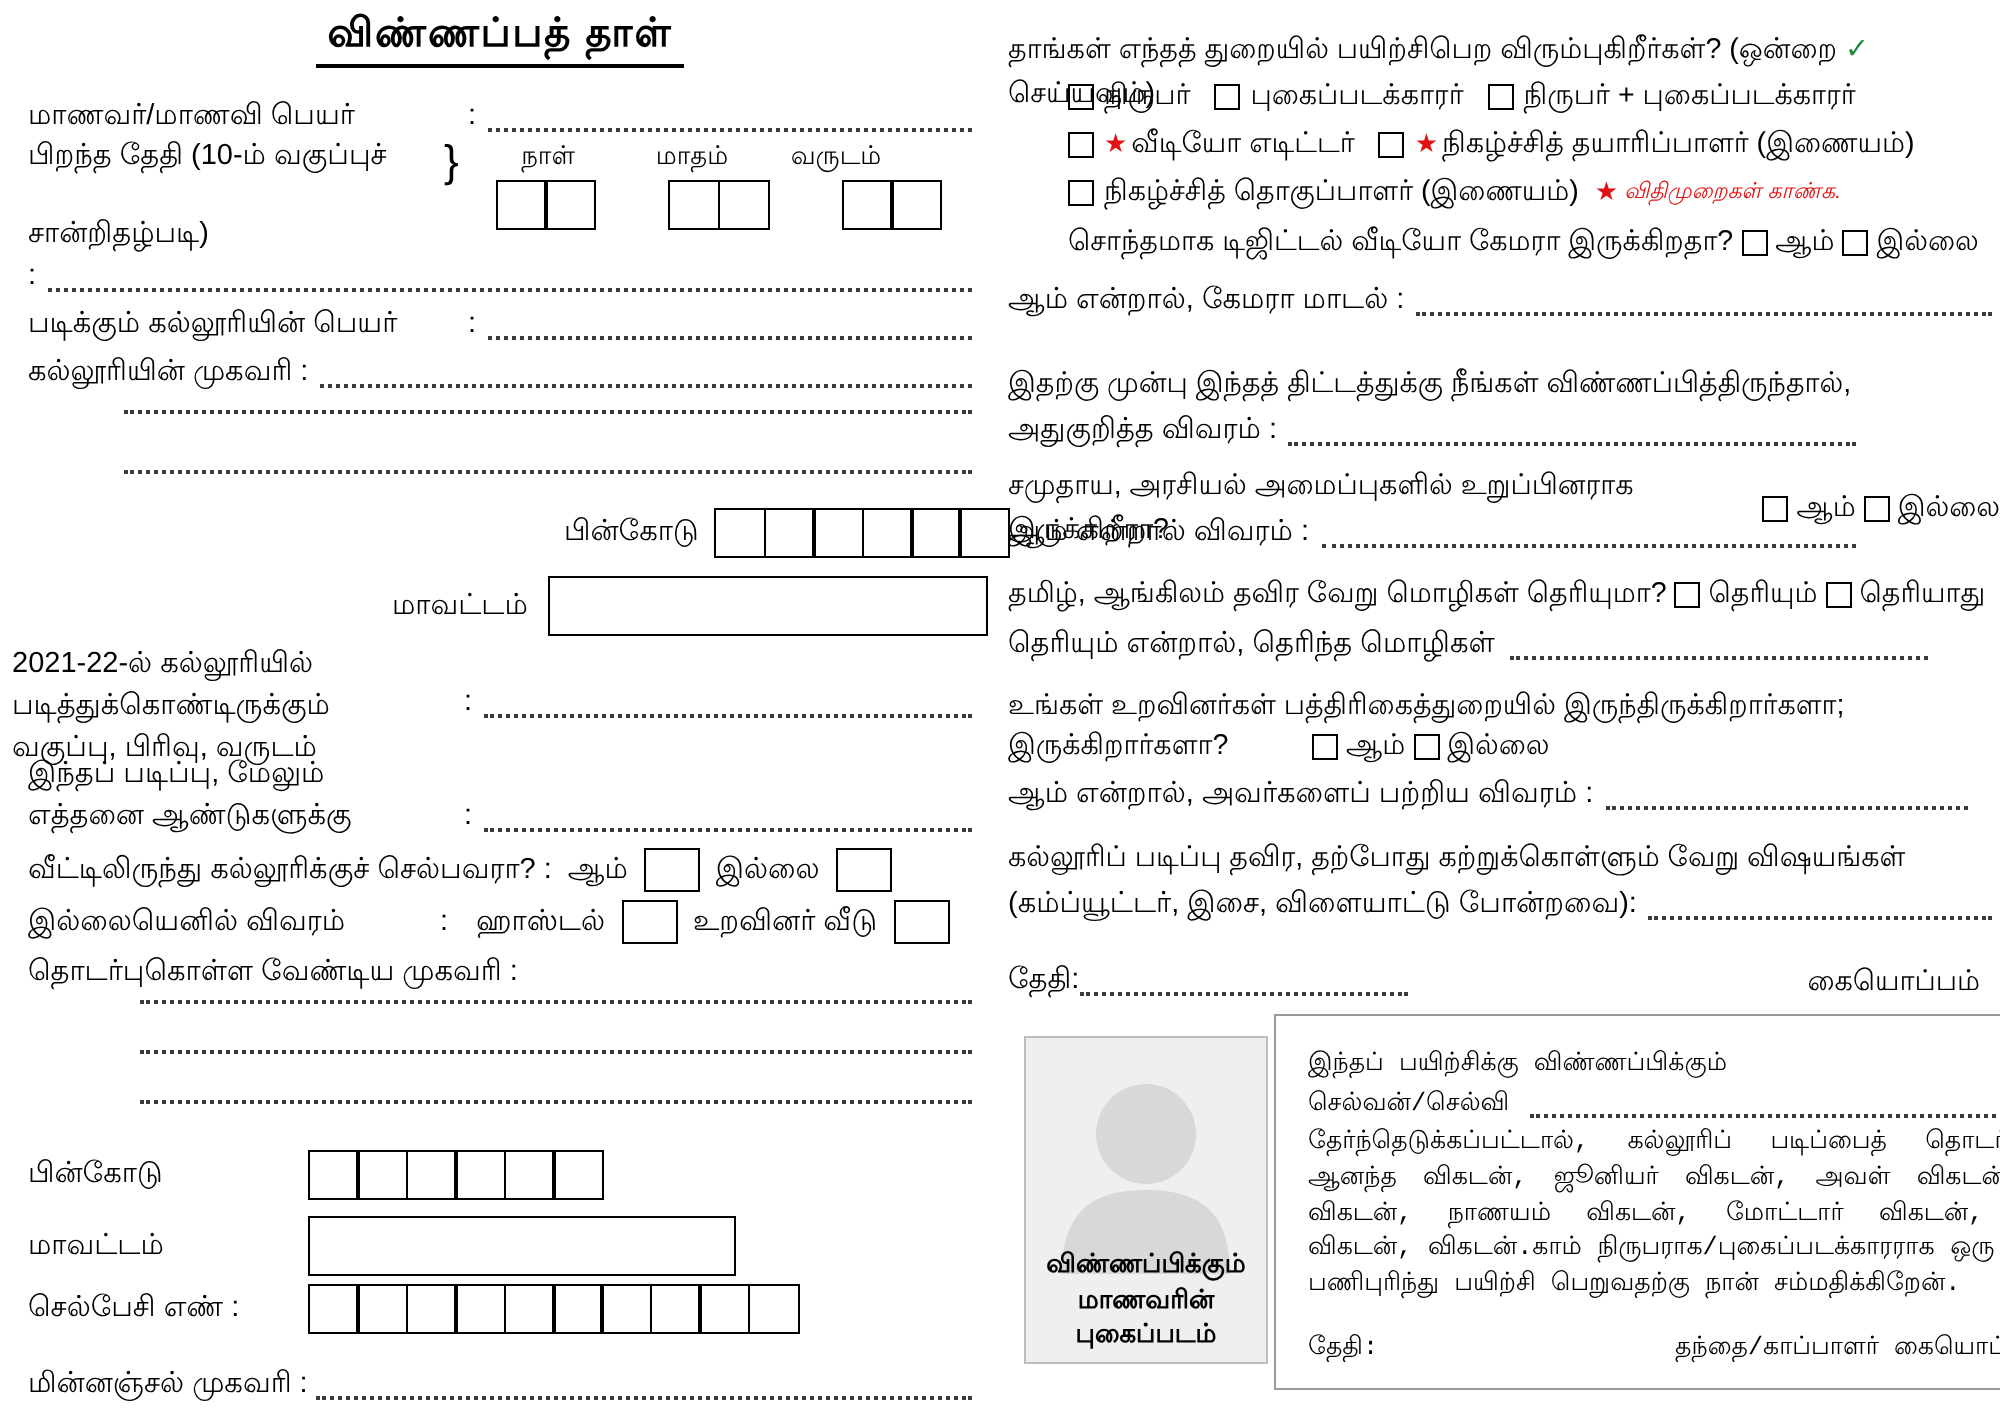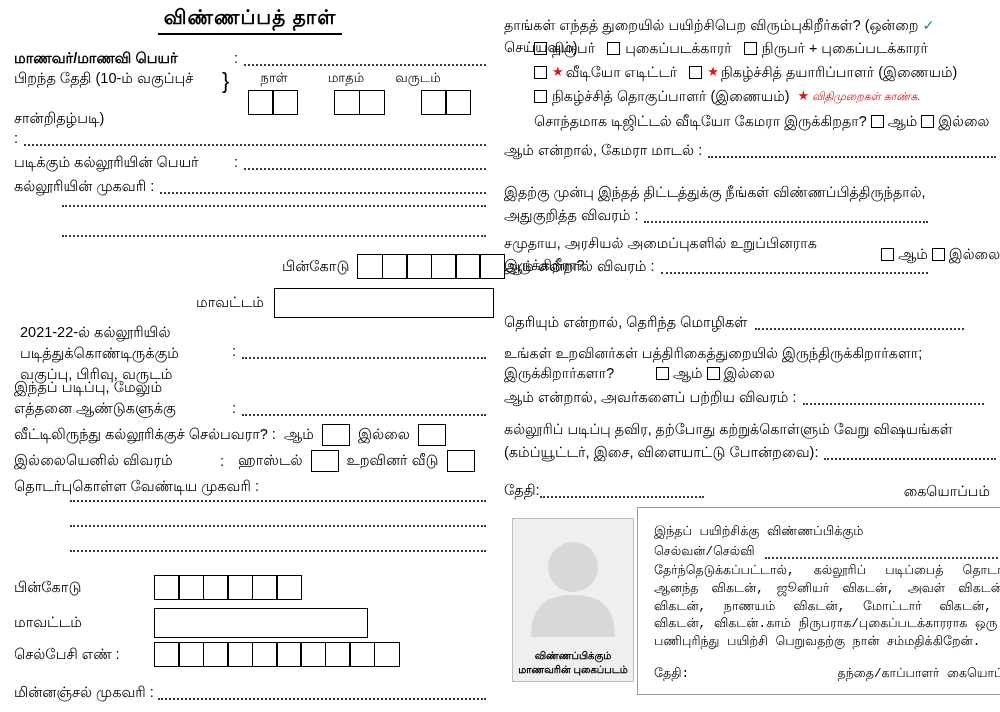--- a/index.html
+++ b/index.html
@@ -84,21 +84,21 @@
     position: absolute;
     left: 512px; top: 518px;
     width: 122px; height: 164px;
     background: #efefef;
     border: 1px solid #bdbdbd;
     display: flex; flex-direction: column;
     align-items: center; justify-content: flex-end;
     padding-bottom: 5px;
   }
   .avatar-wrap { position:absolute; top: 18px; left: 0; right:0; display:flex; justify-content:center; }
-  .photo-cap { font-size: 10px; font-weight: bold; text-align: center; line-height: 1.35; z-index:2;}
+  .photo-cap { font-size: 13px; font-weight: bold; text-align: center; line-height: 1.35; z-index:2;}
   .consent-box {
     position: absolute;
     left: 637px; top: 507px;
     width: 427px; height: 188px;
     border: 1px solid #9a9a9a;
     padding: 16px 14px 8px 16px;
     font-size: 12.6px;
     line-height: 1.42;
     font-family: Liberation Mono, monospace;
   }
@@ -111,21 +111,21 @@
 <div class="page">
 
   <div class="col-left">
 
     <div class="title-wrap" style="margin-top:6px;">
       <span class="title-inner form-title">விண்ணப்பத் தாள்</span>
     </div>
 
     <div class="lpos" style="left:14px; top:48px; width:472px;">
       <div class="row">
-        <span class="lbl" style="width:220px;font-weight:bold;">மாணவர்/மாணவி  பெயர்</span>
+        <span class="lbl" style="width:220px;">மாணவர்/மாணவி  பெயர்</span>
         <span class="colon">:</span>
         <span class="dots"></span>
       </div>
     </div>
 
     <div class="lpos" style="left:14px; top:70px; width:240px;">
       <div>பிறந்த தேதி (10-ம் வகுப்புச்</div>
       <div style="margin-top:22px;">சான்றிதழ்படி)</div>
     </div>
     <div class="lpos" style="left:222px; top:70px; font-size:22px; line-height:1;">}</div>
@@ -190,21 +190,21 @@
           <span class="bx"></span>
           <span class="bx"></span>
       </span>
     </div>
 
     <div class="lpos" style="left:196px; top:288px; display:flex; align-items:center;">
       <span style="margin-right:10px;">மாவட்டம்</span>
       <span class="bigbox" style="width:220px;"></span>
     </div>
 
-    <div class="lpos" style="left:20px; top:322px; width:230px; line-height:1.45;">
+    <div class="lpos" style="left:6px; top:322px; width:230px; line-height:1.45;">
       <div>2021-22-ல் கல்லூரியில்</div>
       <div>படித்துக்கொண்டிருக்கும்</div>
       <div>வகுப்பு, பிரிவு, வருடம்</div>
     </div>
     <div class="lpos" style="left:232px; top:341px; width:254px;">
       <div class="row">
         <span class="colon">:</span>
         <span class="dots"></span>
       </div>
     </div>
@@ -353,20 +353,27 @@
       <span>இல்லை</span>
     </div>
 
     <div class="rrow" style="position:absolute; left:4px; top:256px; width:424px;">
       <div class="row">
         <span class="lbl">ஆம் என்றால் விவரம் :</span>
         <span class="dots" style="margin-left:6px;"></span>
       </div>
     </div>
 
+    <div class="rrow" style="position:absolute; left:4px; top:286px; display:flex; align-items:center;">
+      <span>தமிழ், ஆங்கிலம் தவிர வேறு மொழிகள் தெரியுமா?</span>
+      <span class="cbx-sm"></span>
+      <span>தெரியும்</span>
+      <span class="cbx-sm"></span>
+      <span>தெரியாது</span>
+    </div>
 
     <div class="rrow" style="position:absolute; left:4px; top:312px; width:460px;">
       <div class="row">
         <span class="lbl">தெரியும் என்றால், தெரிந்த மொழிகள்</span>
         <span class="dots" style="margin-left:8px;"></span>
       </div>
     </div>
 
     <div class="rrow" style="position:absolute; left:4px; top:342px;">உங்கள் உறவினர்கள் பத்திரிகைத்துறையில் இருந்திருக்கிறார்களா;</div>
     <div class="rrow" style="position:absolute; left:4px; top:362px; display:flex; align-items:center;">

